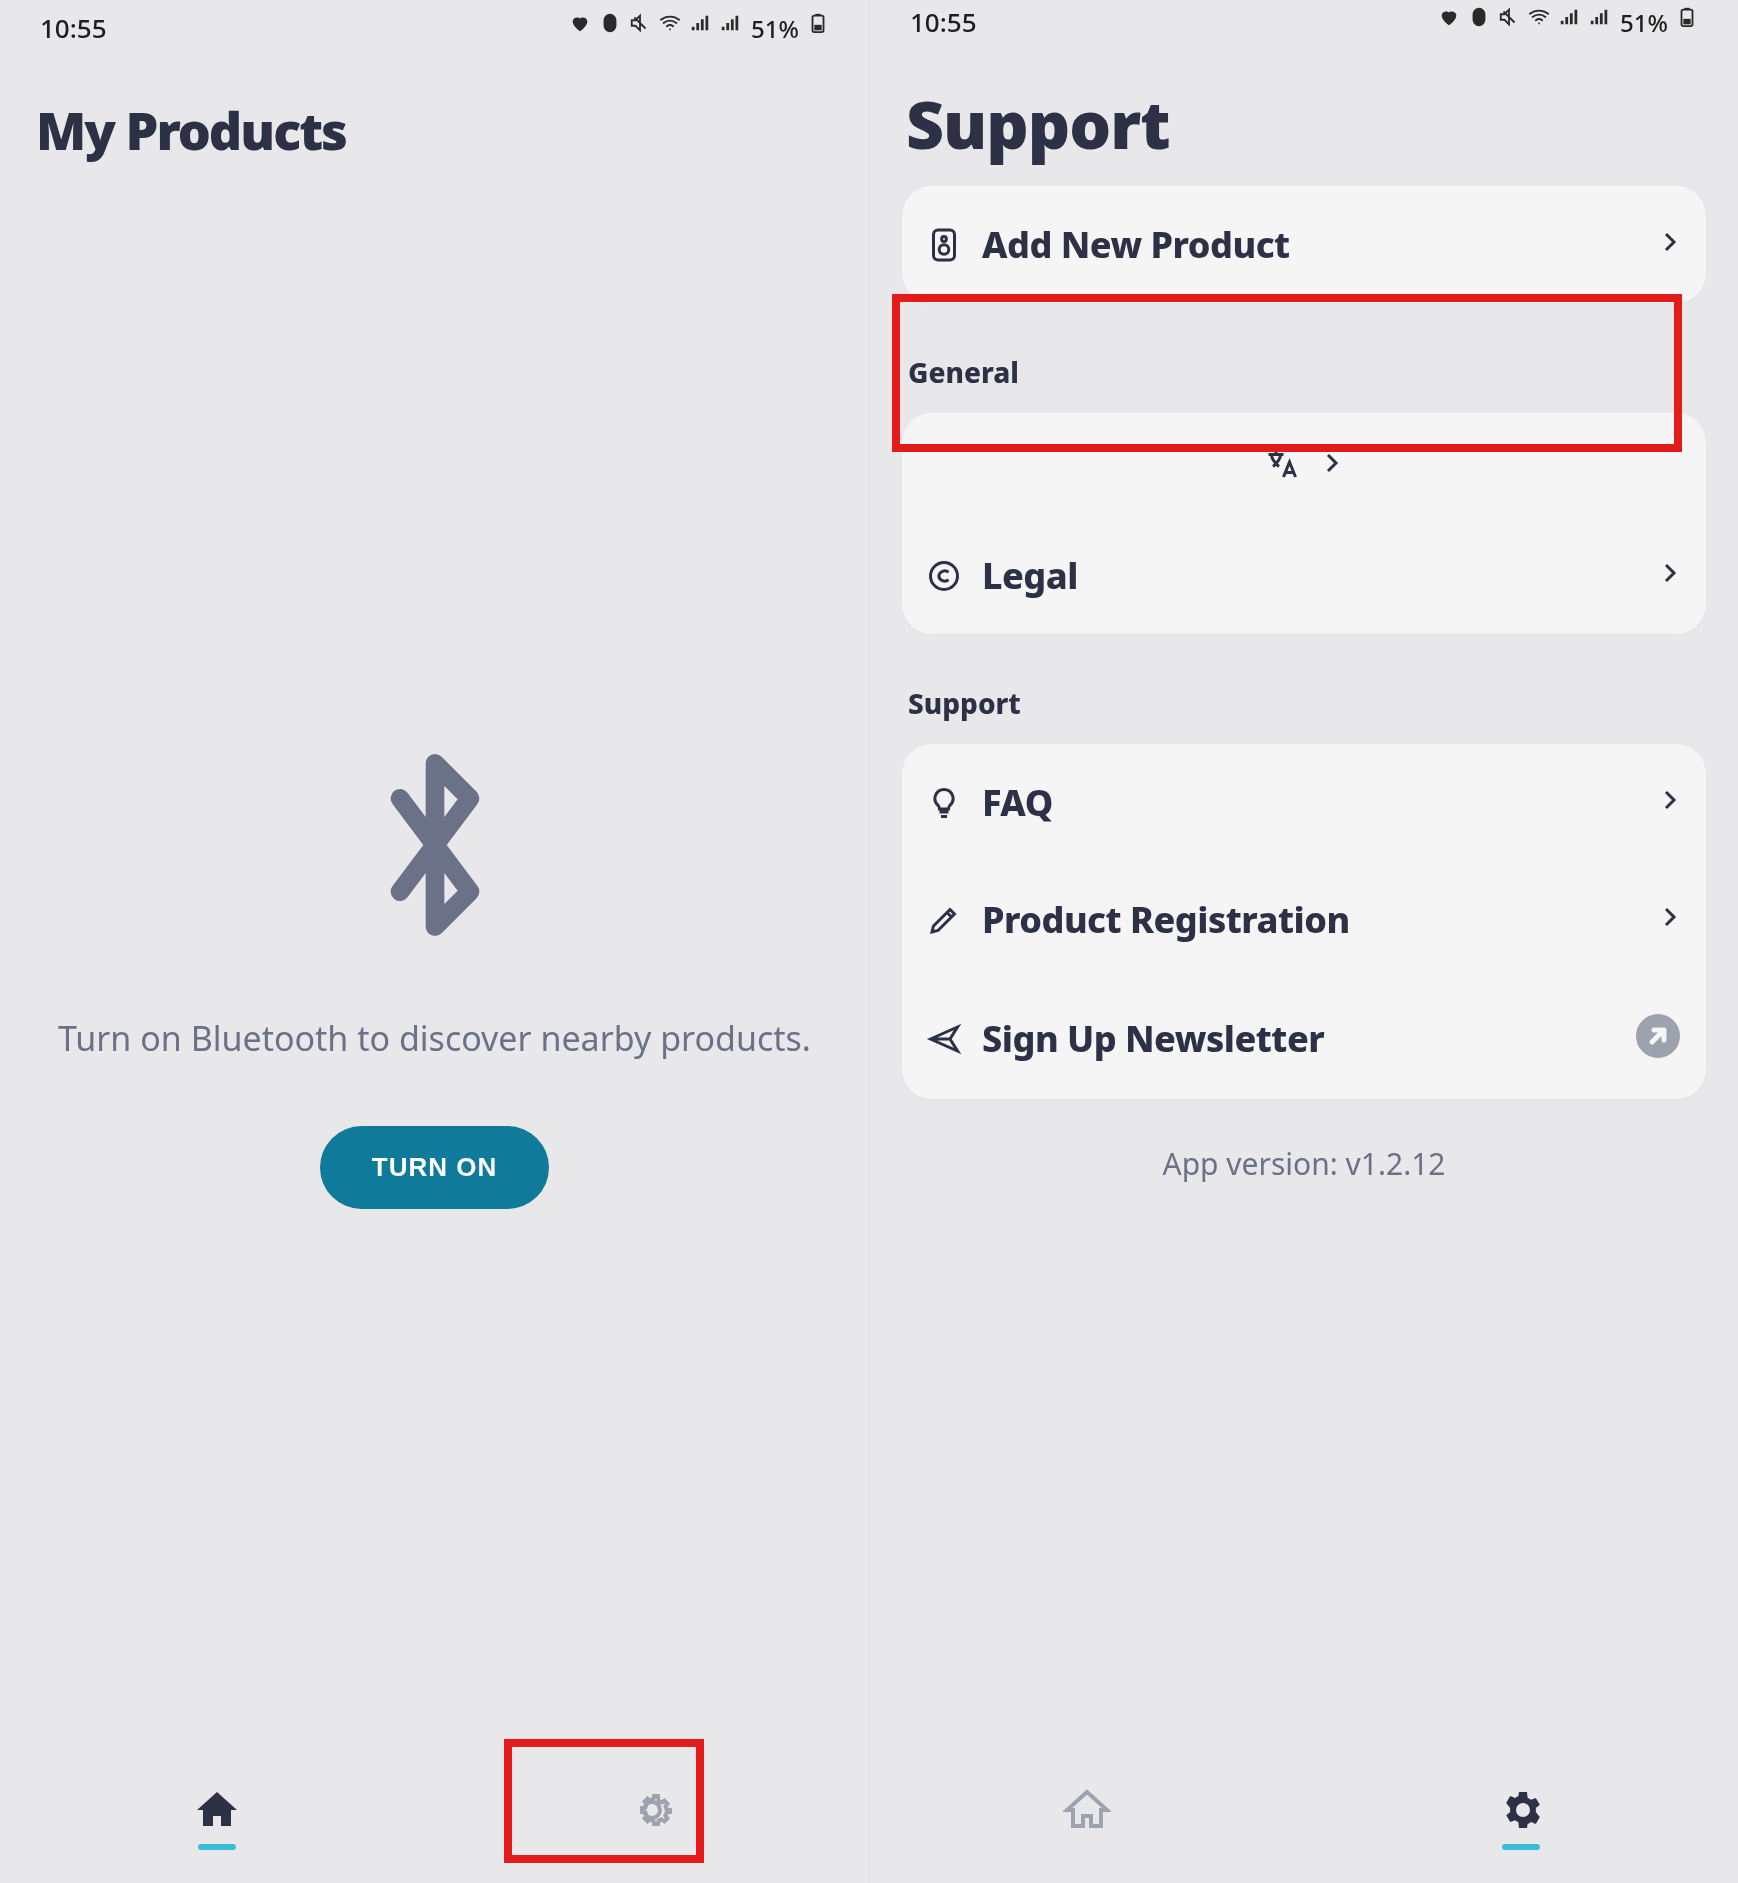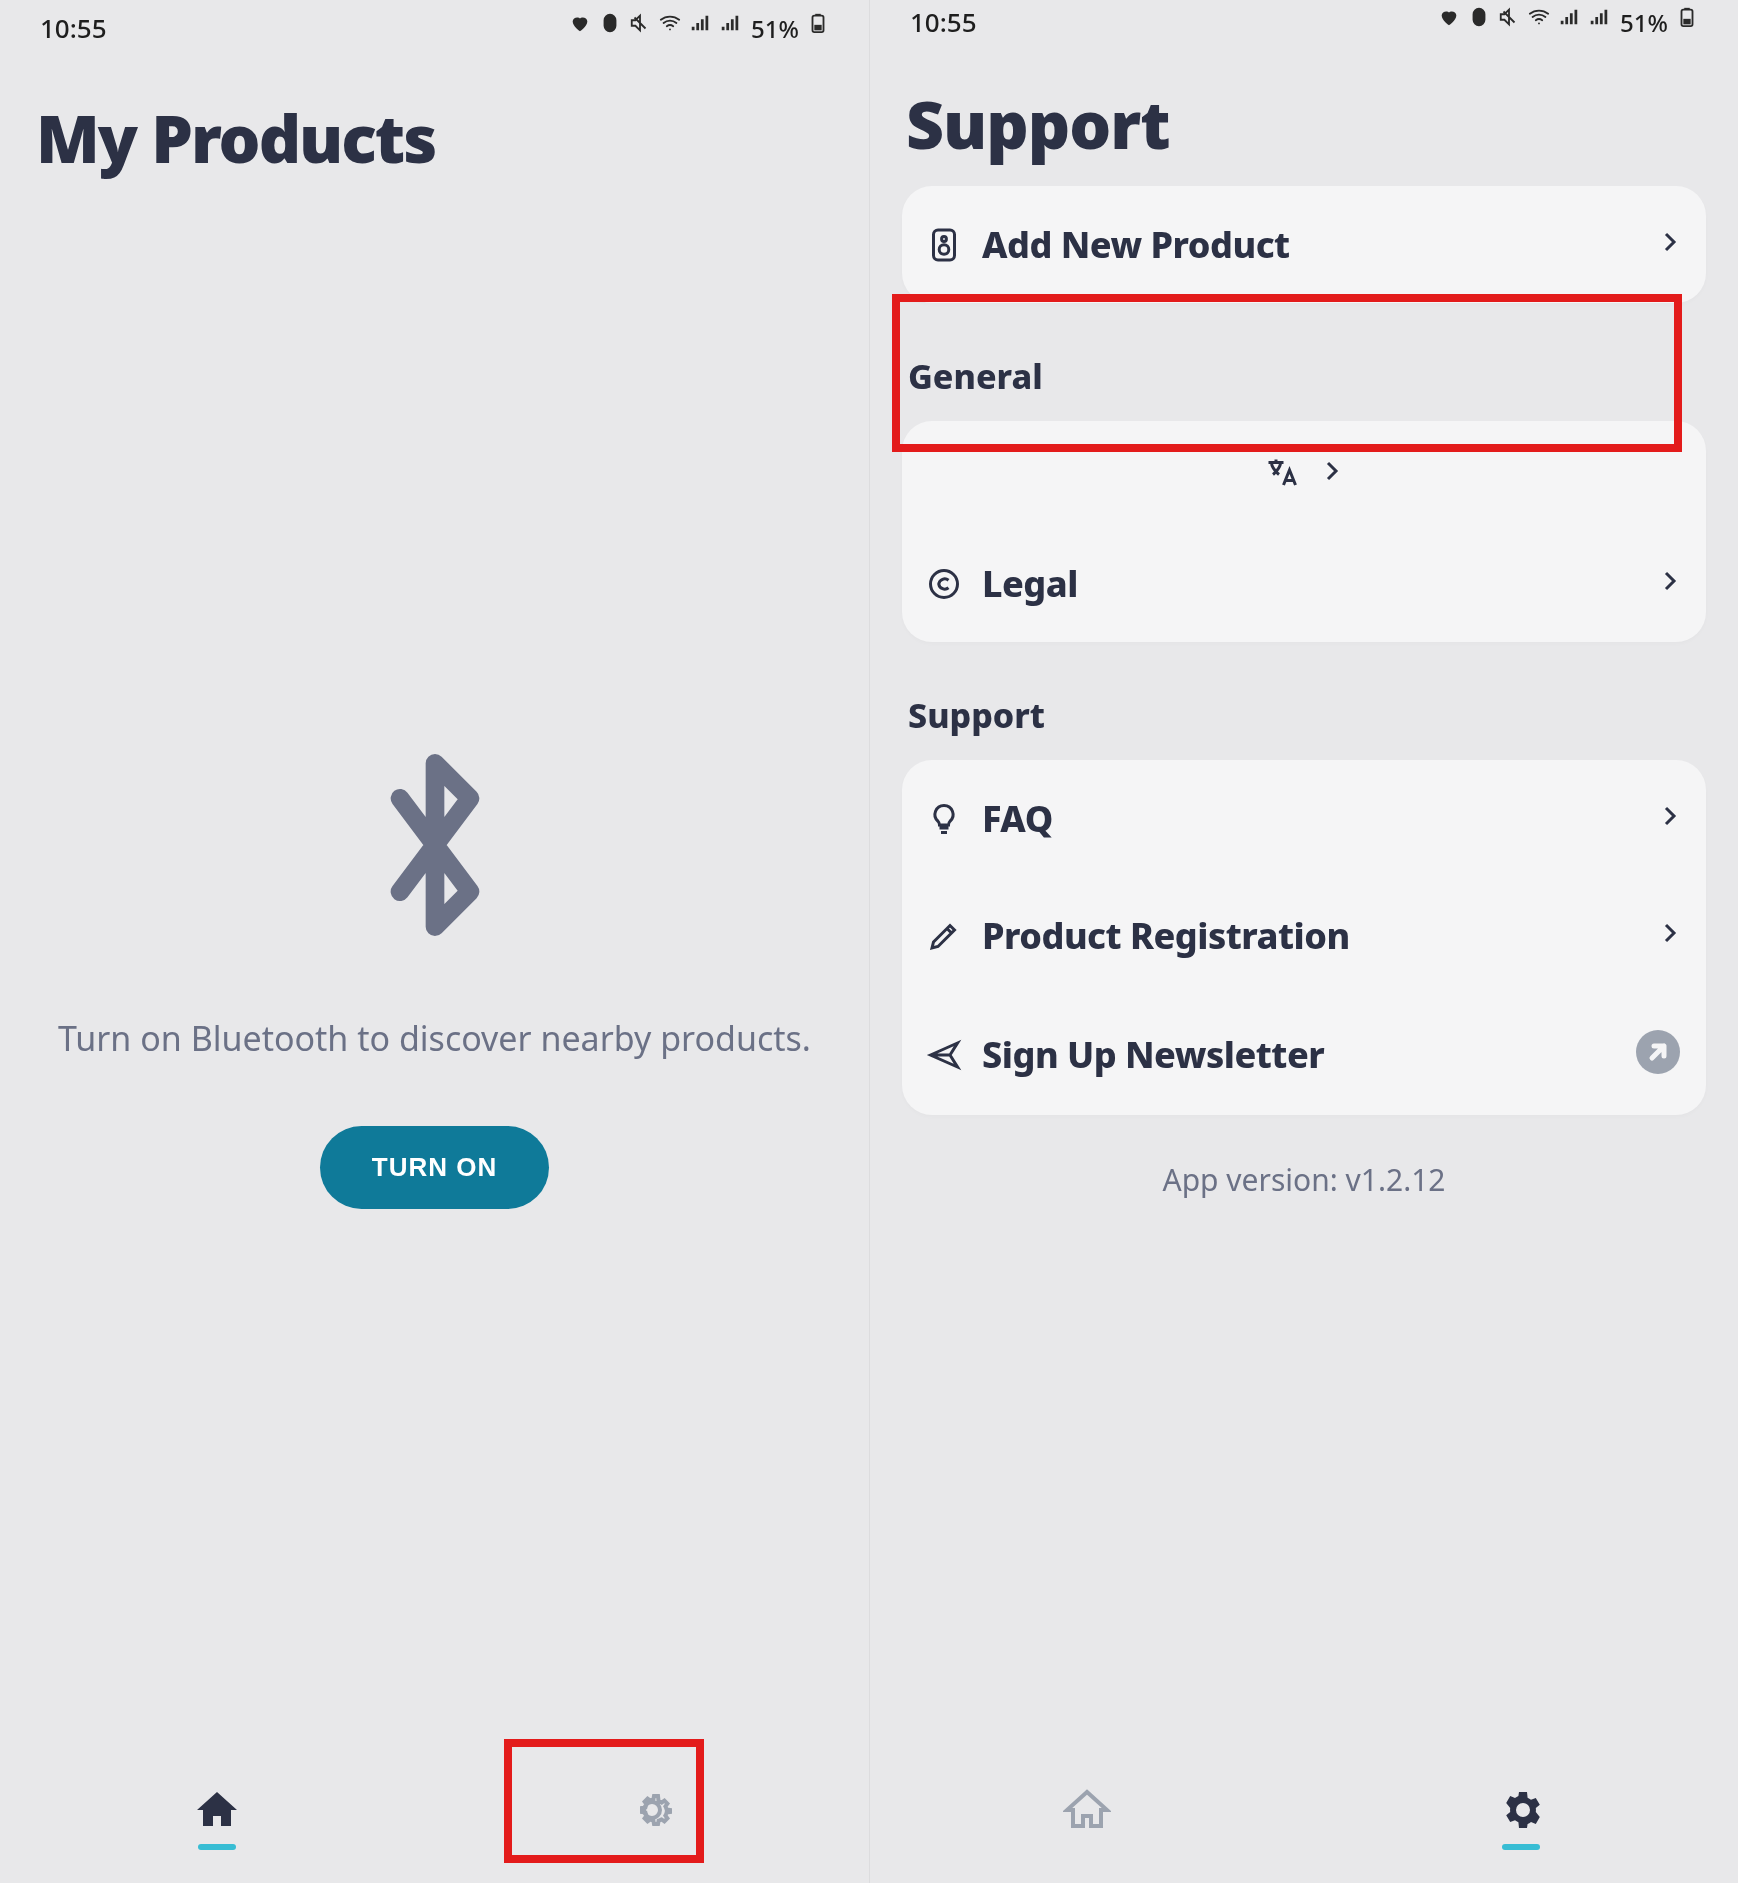--- a/index.html
+++ b/index.html
@@ -35,21 +35,21 @@
     display:flex;align-items:center;justify-content:space-between;
     padding:10px 40px 6px 40px;
     font-size:26px;font-weight:500;color:#1e1e1e;
   }
   .statusbar .icons{display:flex;align-items:flex-start;gap:8px}
   .statusbar .icons svg{width:22px;height:22px;fill:#2a2a2a}
   .batt-text{font-size:24px;margin-left:2px}
   
   .title-myproducts{
     font-weight:900;
-    font-size:66px;
+    font-size:52px;
     letter-spacing:-2px;
     color:#2c3145;
     padding:52px 36px 0 36px;
     line-height:1;
   }
   .title-settings{
     font-weight:900;
     font-size:66px;
     letter-spacing:-1px;
     color:#2c3145;
@@ -95,21 +95,21 @@
   }
   .row + .row{border-top:0px solid transparent}
   .row .label{
     font-size:36px;font-weight:800;color:var(--ink);flex:1;letter-spacing:-0.5px;
   }
   .row .lead-ico{width:36px;display:flex;justify-content:center;flex:0 0 36px}
   .row .lead-ico svg{width:36px;height:36px;stroke:#2c3145;fill:none;stroke-width:2}
   .row .chev svg{width:24px;height:24px;stroke:#2c3145;fill:none;stroke-width:3}
   .row .extlink svg{width:48px;height:48px;fill:#9ca3af}
   .section-head{
-    font-size:34px;font-weight:800;color:var(--ink);padding:20px 6px 22px 6px;
+    font-size:28px;font-weight:800;color:var(--ink);padding:20px 6px 22px 6px;
   }
   .app-version{
     text-align:center;font-size:30px;color:#6b7186;margin-top:44px;
   }
   
   .canvas .phone + .phone{border-left:1px solid #dcdcde}
 </style>
 </head>
 <body>
 

